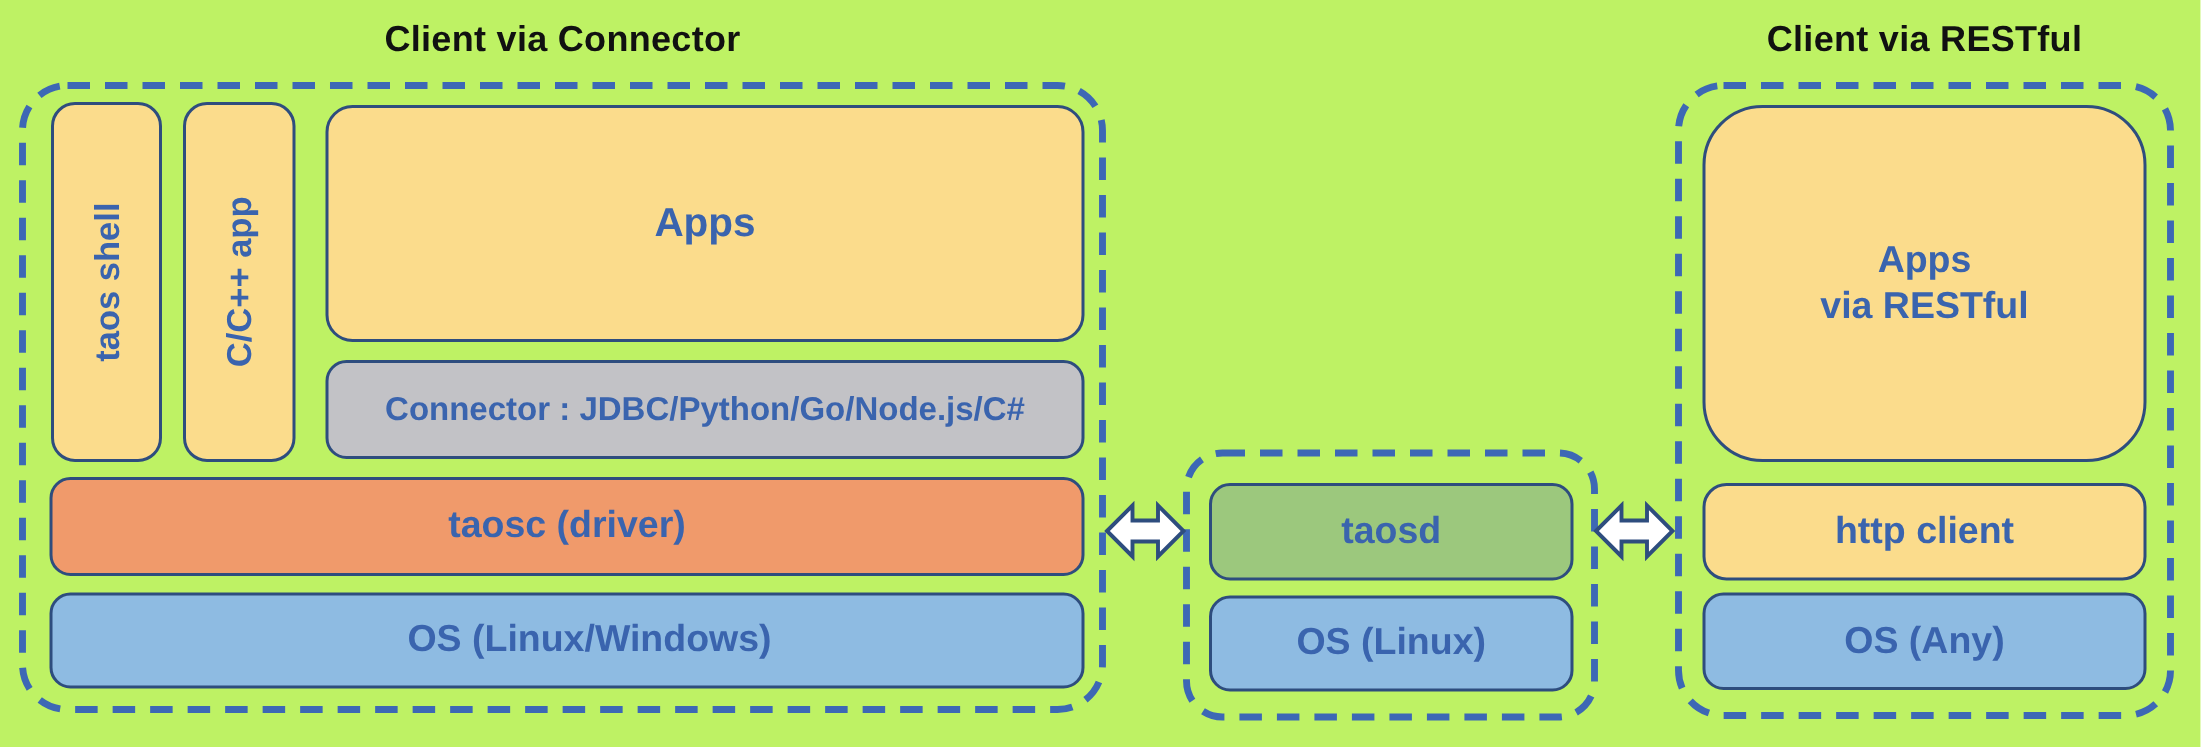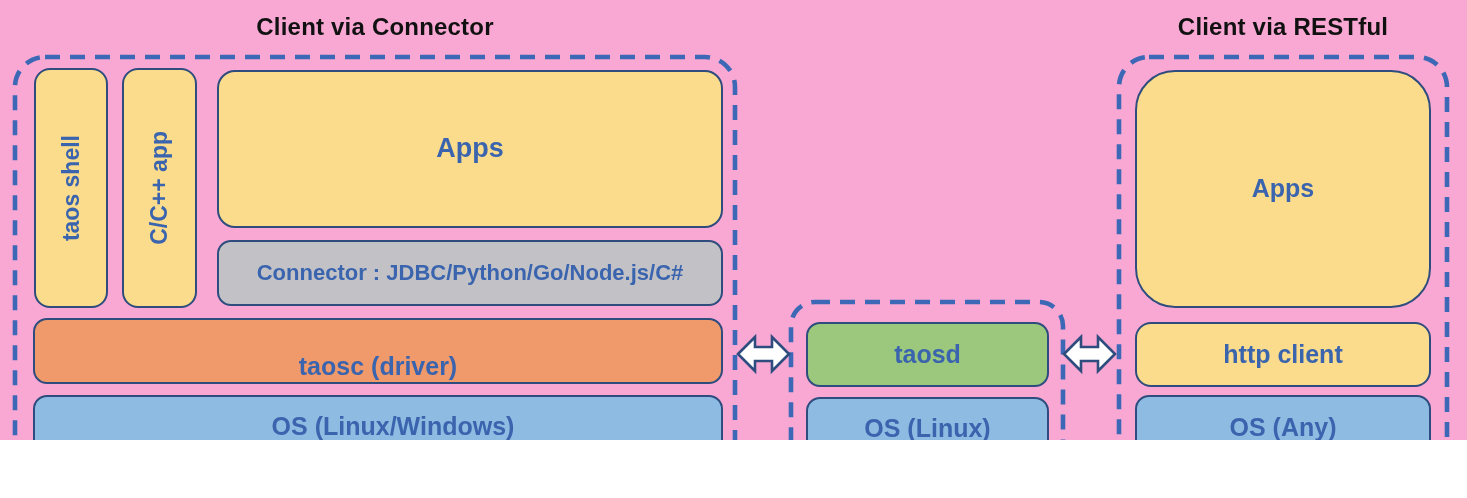--- a/index.html
+++ b/index.html
@@ -6,22 +6,22 @@
     margin: 0;
     padding: 0;
     background: #ffffff;
   }
   body {
     font-family: "Liberation Sans", sans-serif;
   }
   .canvas {
     position: relative;
     width: 1467px;
-    height: 440px;
-    background: #f9a8d4;
+    height: 498px;
+    background: #bef264;
     overflow: hidden;
   }
   .sect-title {
     position: absolute;
     text-align: center;
     font-size: 24px;
     font-weight: 700;
     color: #111111;
     line-height: 30px;
     letter-spacing: 0.2px;
@@ -96,36 +96,37 @@
   </div>
   <div class="box fill-yellow vbox fs23" style="left:122px; top:68px; width:75px; height:240px; border-radius:16px;">
     <span class="label">C/C++ app</span>
   </div>
   <div class="box fill-yellow fs27" style="left:217px; top:70px; width:506px; height:158px; border-radius:18px;">
     <span>Apps</span>
   </div>
   <div class="box fill-gray fs22" style="left:217px; top:240px; width:506px; height:66px; border-radius:14px;">
     <span>Connector : JDBC/Python/Go/Node.js/C#</span>
   </div>
-  <div class="box fill-orange fs25" style="left:33px; top:318px; width:690px; height:66px; border-radius:14px;align-items:flex-end;">
+  <div class="box fill-orange fs25" style="left:33px; top:318px; width:690px; height:66px; border-radius:14px;">
     <span>taosc (driver)</span>
   </div>
   <div class="box fill-blue fs25" style="left:33px; top:395px; width:690px; height:64px; border-radius:14px;padding-left:30px;">
     <span>OS (Linux/Windows)</span>
   </div>
 
   <div class="box fill-green fs25" style="left:806px; top:322px; width:243px; height:65px; border-radius:14px;">
     <span>taosd</span>
   </div>
   <div class="box fill-blue fs25" style="left:806px; top:397px; width:243px; height:64px; border-radius:14px;">
     <span>OS (Linux)</span>
   </div>
 
   <div class="box fill-yellow fs25" style="left:1135px; top:70px; width:296px; height:238px; border-radius:40px; flex-direction:column;">
     <div>Apps</div>
+    <div>via RESTful</div>
   </div>
   <div class="box fill-yellow fs25" style="left:1135px; top:322px; width:296px; height:65px; border-radius:16px;">
     <span>http client</span>
   </div>
   <div class="box fill-blue fs25" style="left:1135px; top:395px; width:296px; height:65px; border-radius:14px;">
     <span>OS (Any)</span>
   </div>
 
   <svg class="arrow-svg" style="left:735px; top:333px;" width="57" height="42" viewBox="0 0 57 42">
     <polygon class="arrow-poly" points="3,21 20,4 20,14 37,14 37,4 54,21 37,38 37,28 20,28 20,38"></polygon>

